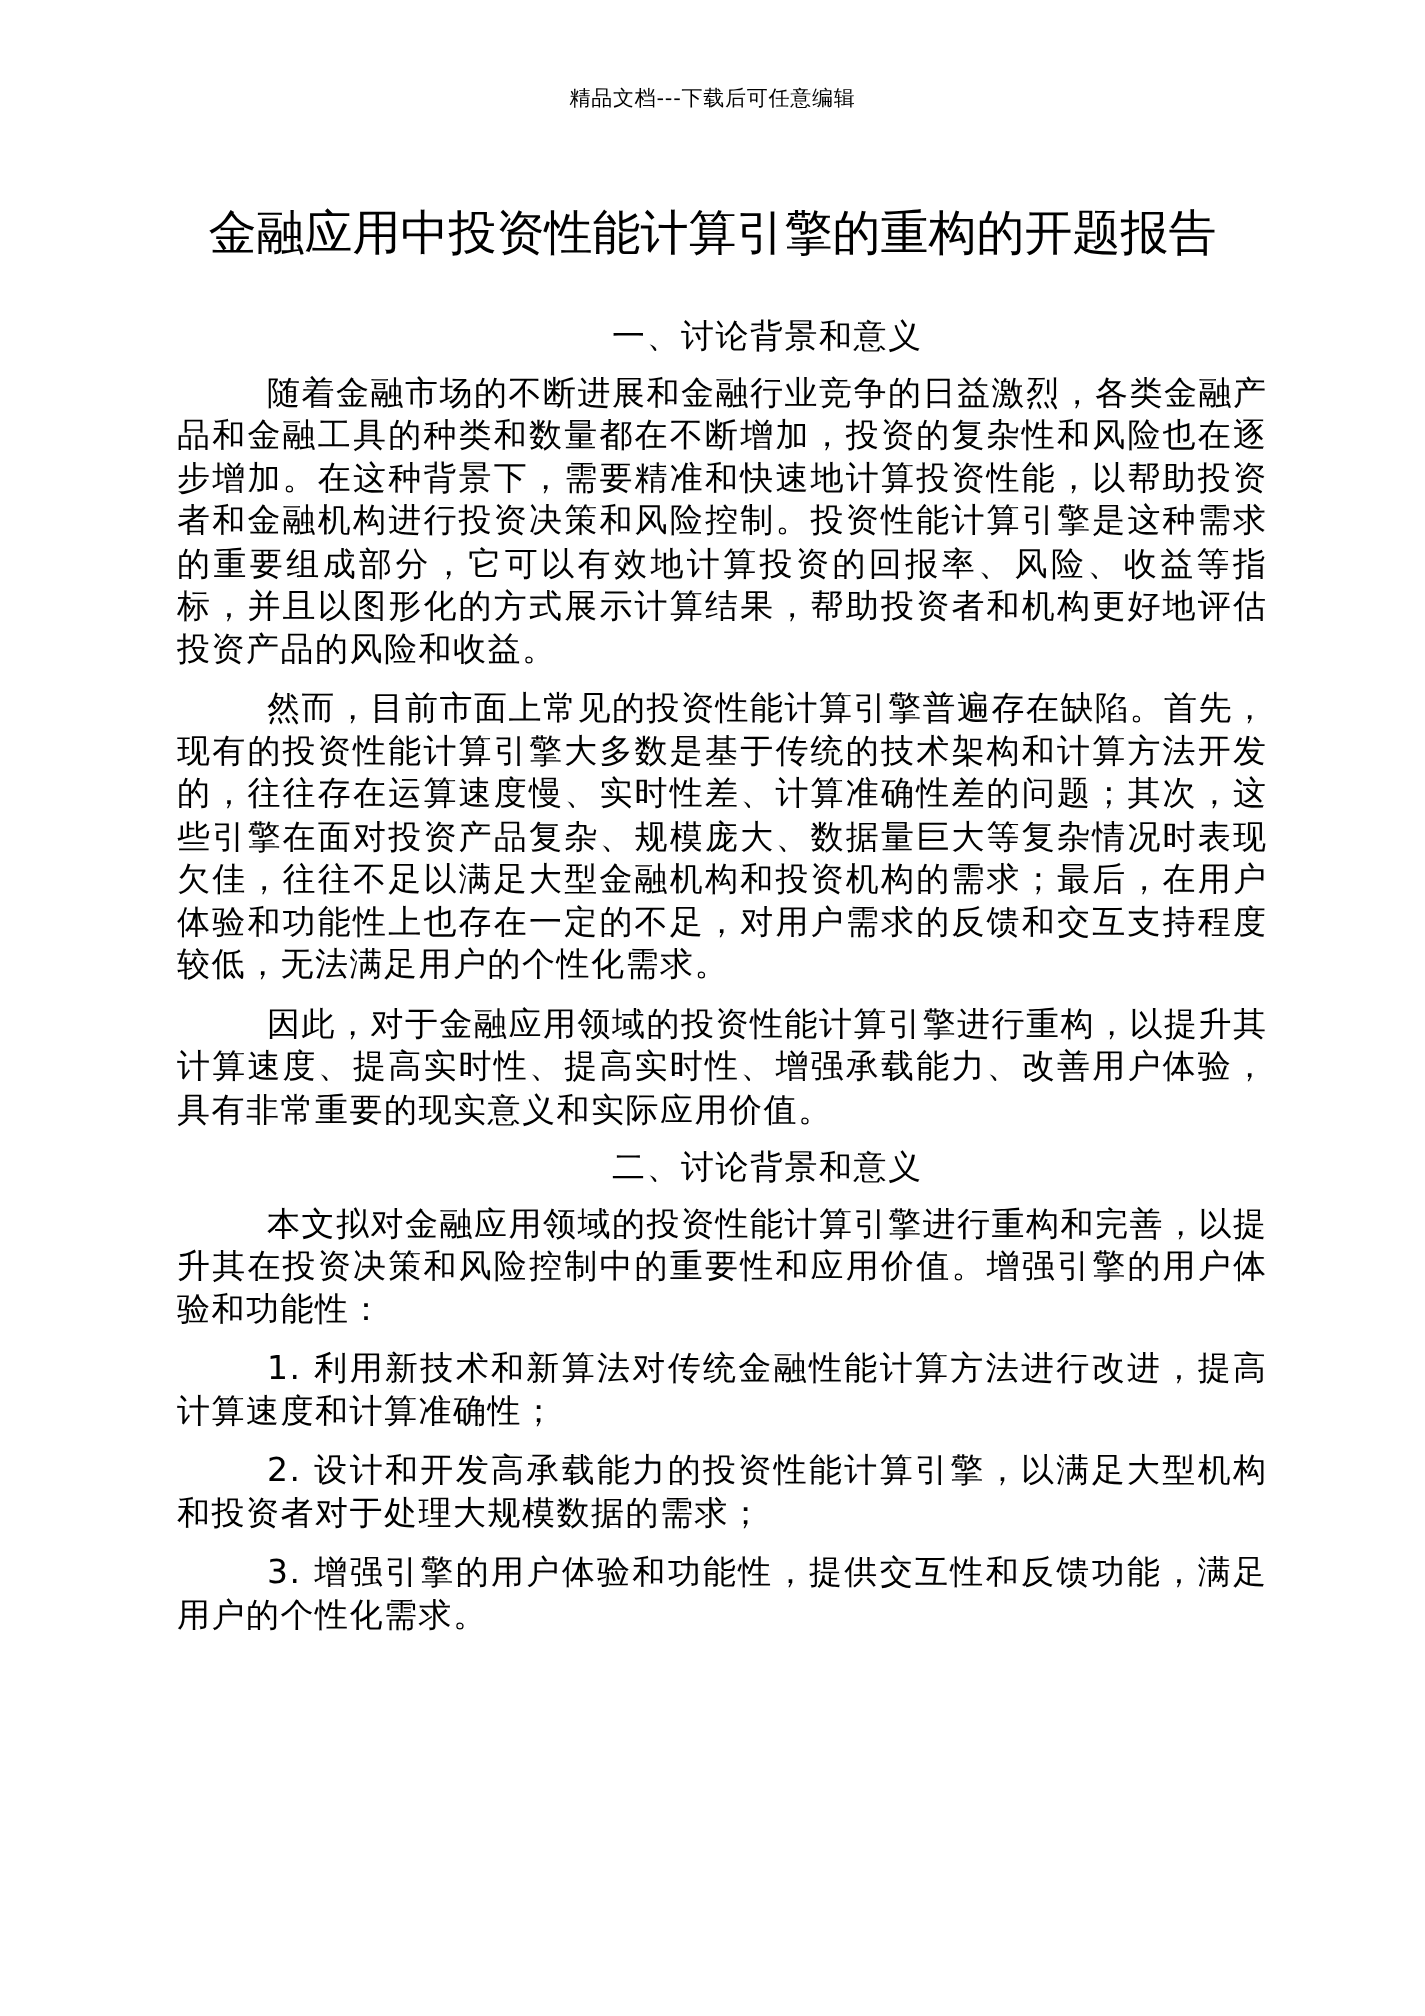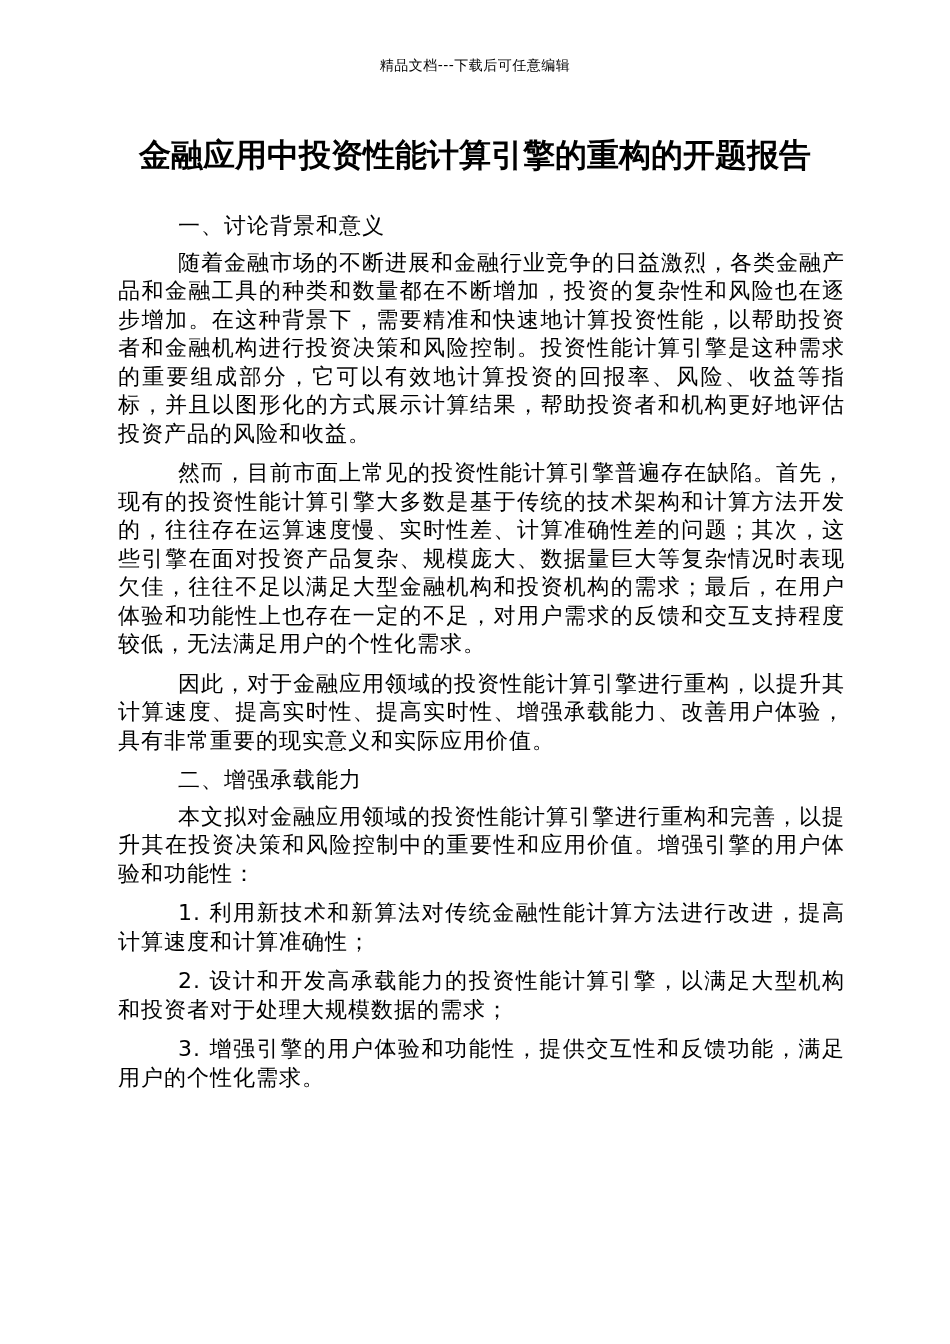--- a/index.html
+++ b/index.html
@@ -27,21 +27,21 @@
     color: #000000;
   }
   .doc-title {
     position: absolute;
     top: 134px;
     left: 0;
     right: 0;
     margin: 0;
     text-align: center;
     font-size: 32px;
-    font-weight: 700;
+    font-weight: 400;
     color: #000000;
     letter-spacing: 0px;
   }
   .content {
     position: absolute;
     top: 212px;
     left: 118px;
     width: 727px;
     font-size: 22px;
     line-height: 28.5px;
@@ -49,37 +49,38 @@
     text-align: justify;
     color: #000000;
   }
   .content p {
     margin: 0 0 11px 0;
     text-indent: 60px;
     word-break: break-all;
   }
   .content p.heading {
     margin-bottom: 8px;
-    text-align: left;
+    text-align: center;
+    font-family: Liberation Mono, monospace;
   }
 </style>
 </head>
 <body>
 
 <div class="page">
 
   <div class="watermark">精品文档---下载后可任意编辑</div>
 
   <h1 class="doc-title">金融应用中投资性能计算引擎的重构的开题报告</h1>
 
   <div class="content">
     <p class="heading">一、讨论背景和意义</p>
     <p>随着金融市场的不断进展和金融行业竞争的日益激烈，各类金融产品和金融工具的种类和数量都在不断增加，投资的复杂性和风险也在逐步增加。在这种背景下，需要精准和快速地计算投资性能，以帮助投资者和金融机构进行投资决策和风险控制。投资性能计算引擎是这种需求的重要组成部分，它可以有效地计算投资的回报率、风险、收益等指标，并且以图形化的方式展示计算结果，帮助投资者和机构更好地评估投资产品的风险和收益。</p>
     <p>然而，目前市面上常见的投资性能计算引擎普遍存在缺陷。首先，现有的投资性能计算引擎大多数是基于传统的技术架构和计算方法开发的，往往存在运算速度慢、实时性差、计算准确性差的问题；其次，这些引擎在面对投资产品复杂、规模庞大、数据量巨大等复杂情况时表现欠佳，往往不足以满足大型金融机构和投资机构的需求；最后，在用户体验和功能性上也存在一定的不足，对用户需求的反馈和交互支持程度较低，无法满足用户的个性化需求。</p>
     <p>因此，对于金融应用领域的投资性能计算引擎进行重构，以提升其计算速度、提高实时性、提高实时性、增强承载能力、改善用户体验，具有非常重要的现实意义和实际应用价值。</p>
-    <p class="heading">二、增强承载能力</p>
+    <p class="heading">二、讨论背景和意义</p>
     <p>本文拟对金融应用领域的投资性能计算引擎进行重构和完善，以提升其在投资决策和风险控制中的重要性和应用价值。增强引擎的用户体验和功能性：</p>
     <p>1. 利用新技术和新算法对传统金融性能计算方法进行改进，提高计算速度和计算准确性；</p>
     <p>2. 设计和开发高承载能力的投资性能计算引擎，以满足大型机构和投资者对于处理大规模数据的需求；</p>
     <p>3. 增强引擎的用户体验和功能性，提供交互性和反馈功能，满足用户的个性化需求。</p>
   </div>
 
 </div>
 
 </body></html>

